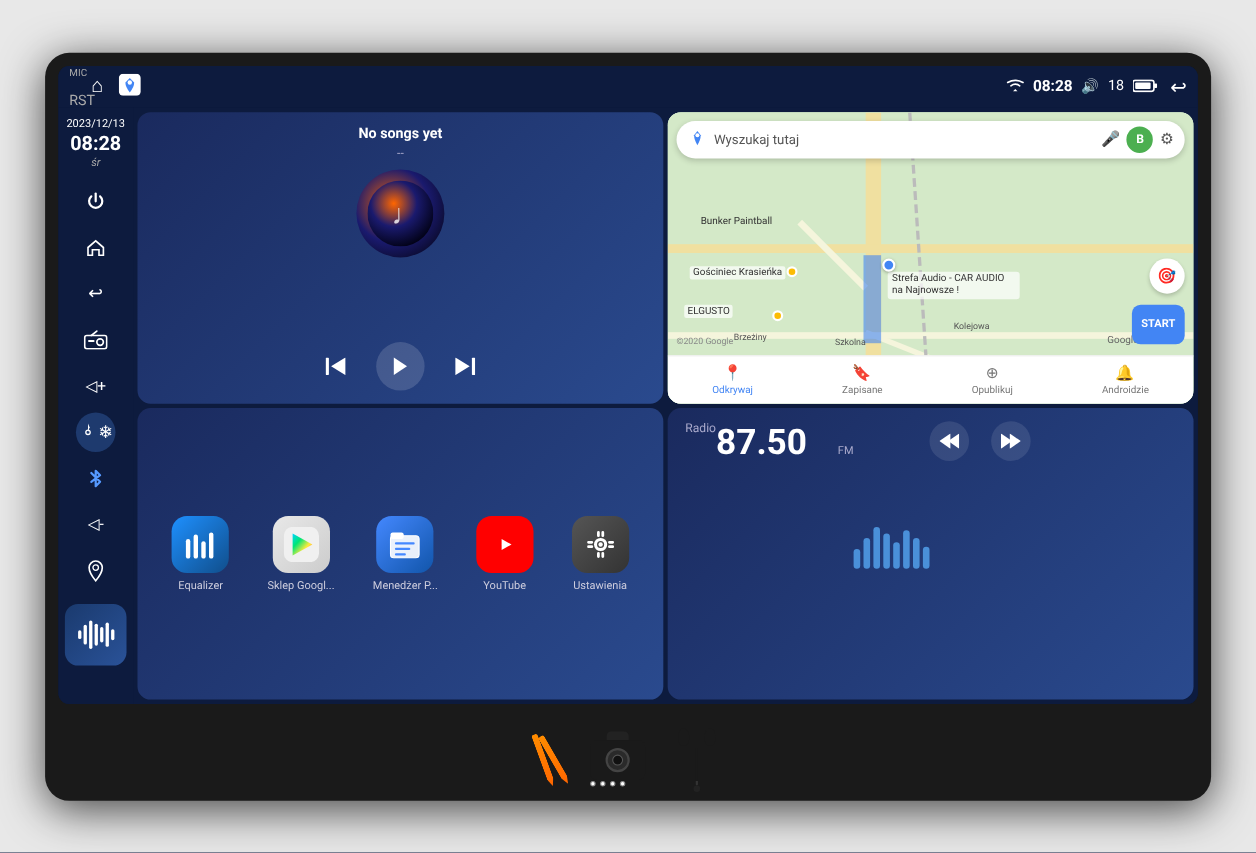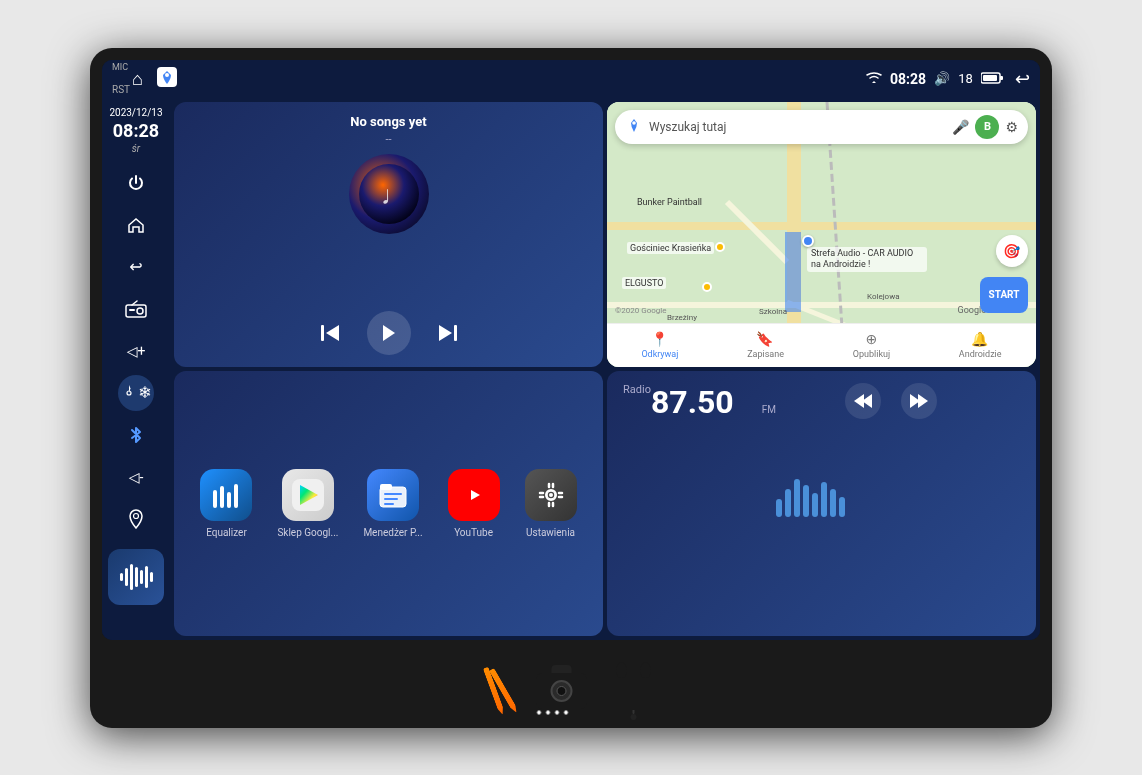--- a/index.html
+++ b/index.html
@@ -8,21 +8,21 @@
       height: 775px;
       background: #e8e8e8;
       display: flex;
       align-items: center;
       justify-content: center;
       font-family: 'Roboto', Arial, sans-serif;
       overflow: hidden;
     }
 
     .device-outer {
-      width: 962px;
+      width: 1060px;
       height: 680px;
       background: #1a1a1a;
       border-radius: 22px;
       padding: 12px;
       position: relative;
       box-shadow: 0 8px 40px rgba(0,0,0,0.7);
     }
 
     .device-inner {
       width: 100%;
@@ -499,21 +499,21 @@
   </style>
 </head>
 <body>
 
 <div class="device-outer">
   <div class="device-inner">
 
     <div class="status-bar">
       <div class="status-bar-left">
         <span style="color:#aaa;font-size:9px;position:absolute;left:10px;top:2px;">MIC</span>
-        <span style="color:#aaa;font-size:10px;position:absolute;left:10px;top:24px;text-align:center;">RST</span>
+        <span style="color:#aaa;font-size:13px;position:absolute;left:10px;top:24px;text-align:center;">RST</span>
 
         <span style="color:white;font-size:18px;margin-left:20px;">⌂</span>
 
         <span style="font-size:16px;margin-left:4px;">
           <svg width="20" height="20" viewBox="0 0 20 20">
             <rect width="20" height="20" rx="4" fill="white"></rect>
             <path d="M10 4 L14 8 Q14 12 10 17 Q6 12 6 8 Z" fill="#4285f4"></path>
             <circle cx="10" cy="8" r="2" fill="white"></circle>
           </svg>
         </span>
@@ -665,22 +665,22 @@
               <line x1="180" y1="200" x2="280" y2="240" stroke="#f5f5dc" stroke-width="5"></line>
 
               <line x1="220" y1="0" x2="240" y2="300" stroke="#bbb" stroke-width="3" stroke-dasharray="8,4"></line>
 
               <rect x="178" y="130" width="16" height="80" fill="#4285f4" opacity="0.6"></rect>
             </svg>
 
             <div style="position:absolute;top:95px;left:30px;font-size:9px;color:#333;z-index:5;">Bunker Paintball</div>
             <div style="position:absolute;top:140px;left:20px;font-size:9px;color:#333;z-index:5;background:rgba(255,255,255,0.7);padding:1px 3px;border-radius:2px;">Gościniec Krasieńka</div>
             <div style="position:absolute;top:175px;left:15px;font-size:9px;color:#333;z-index:5;background:rgba(255,255,255,0.7);padding:1px 3px;border-radius:2px;">ELGUSTO</div>
-            <div style="position:absolute;top:145px;left:200px;font-size:9px;color:#333;z-index:5;background:rgba(255,255,255,0.7);padding:1px 4px;border-radius:3px;max-width:120px;line-height:1.3;">Strefa Audio - CAR AUDIO na Androidzie !</div>
-            <div style="position:absolute;top:211px;left:60px;font-size:8px;color:#555;z-index:5;">Brzeżiny</div>
+            <div style="position:absolute;top:145px;left:200px;font-size:9px;color:#333;z-index:5;background:rgba(255,255,255,0.7);padding:1px 4px;border-radius:3px;max-width:120px;line-height:1.3;">Strefa Audio - CAR AUDIO na Najnowsze !</div>
+            <div style="position:absolute;top:200px;left:60px;font-size:8px;color:#555;z-index:5;">Brzeżiny</div>
             <div style="position:absolute;top:205px;left:152px;font-size:8px;color:#555;z-index:5;">Szkolna</div>
             <div style="position:absolute;top:190px;left:260px;font-size:8px;color:#555;z-index:5;">Kolejowa</div>
             <div style="position:absolute;top:225px;left:135px;font-size:8px;color:#555;z-index:5;background:rgba(255,255,255,0.7);padding:1px 3px;border-radius:2px;">Krasiejów</div>
 
             <div style="position:absolute;top:133px;left:195px;z-index:6;">
               <div style="width:12px;height:12px;border-radius:50%;background:#4285f4;border:2px solid white;box-shadow:0 1px 3px rgba(0,0,0,0.3);"></div>
             </div>
             <div style="position:absolute;top:140px;left:108px;z-index:6;">
               <div style="width:10px;height:10px;border-radius:50%;background:#fbbc04;border:2px solid white;"></div>
             </div>

